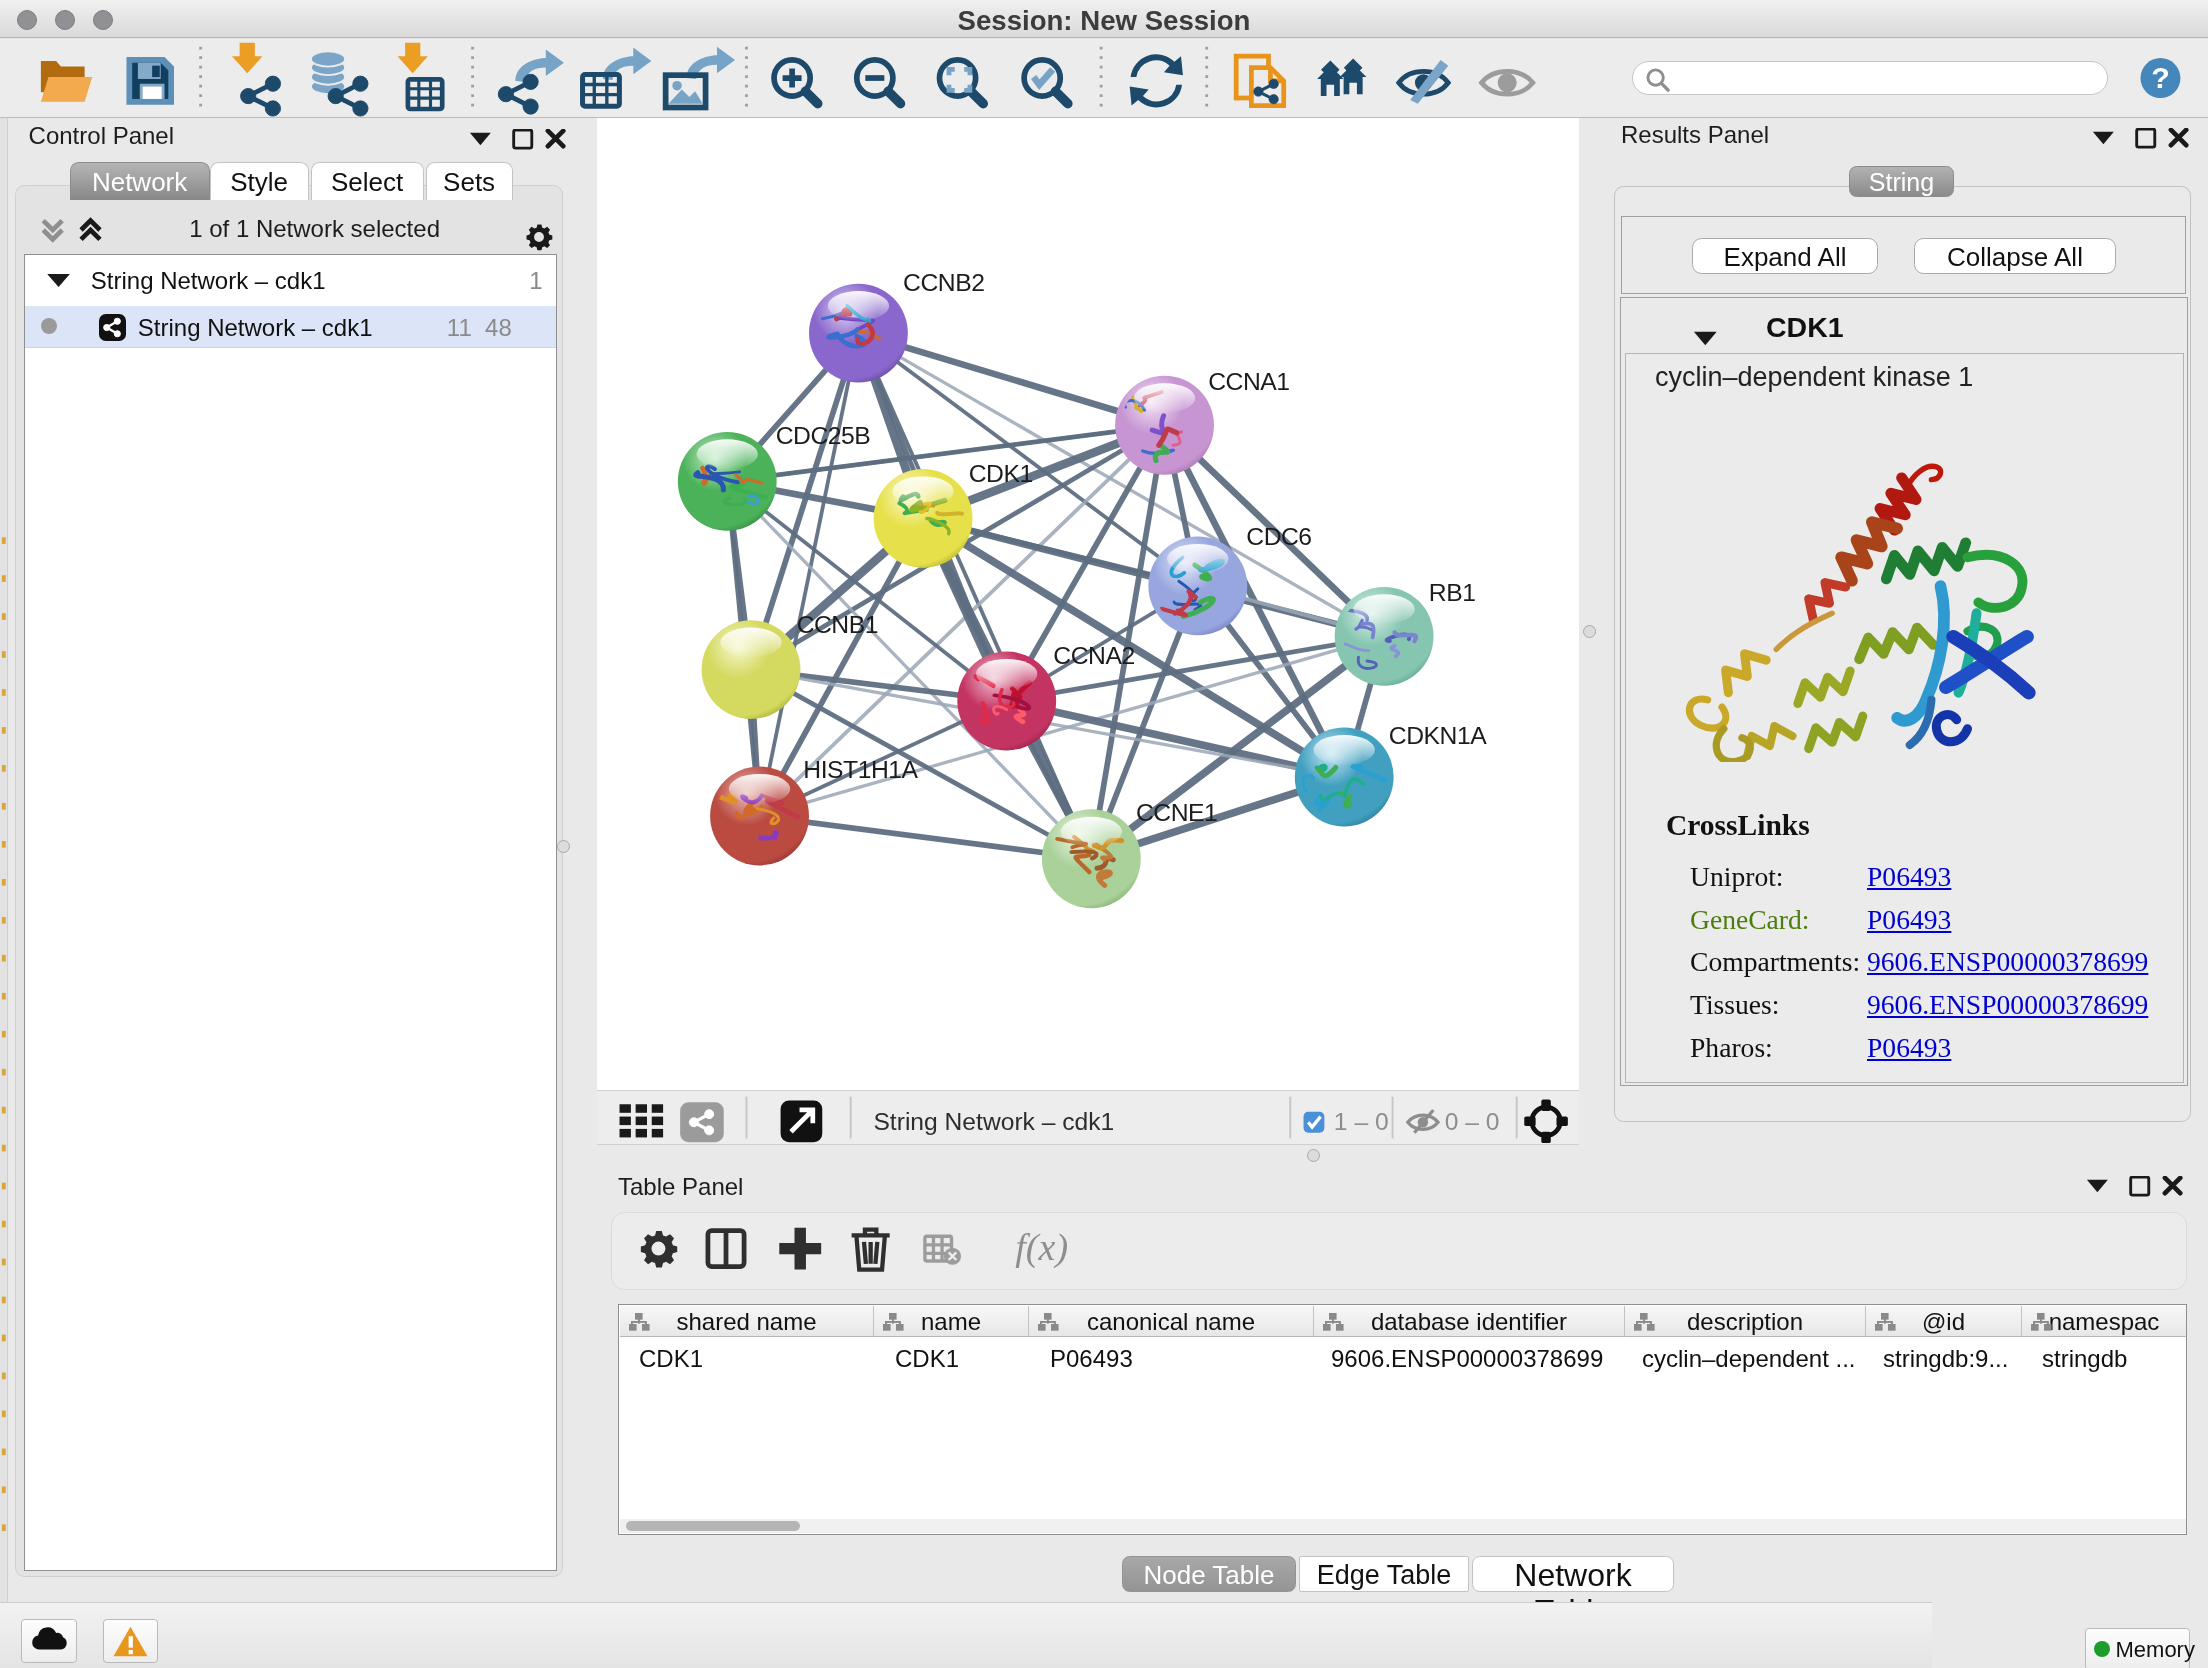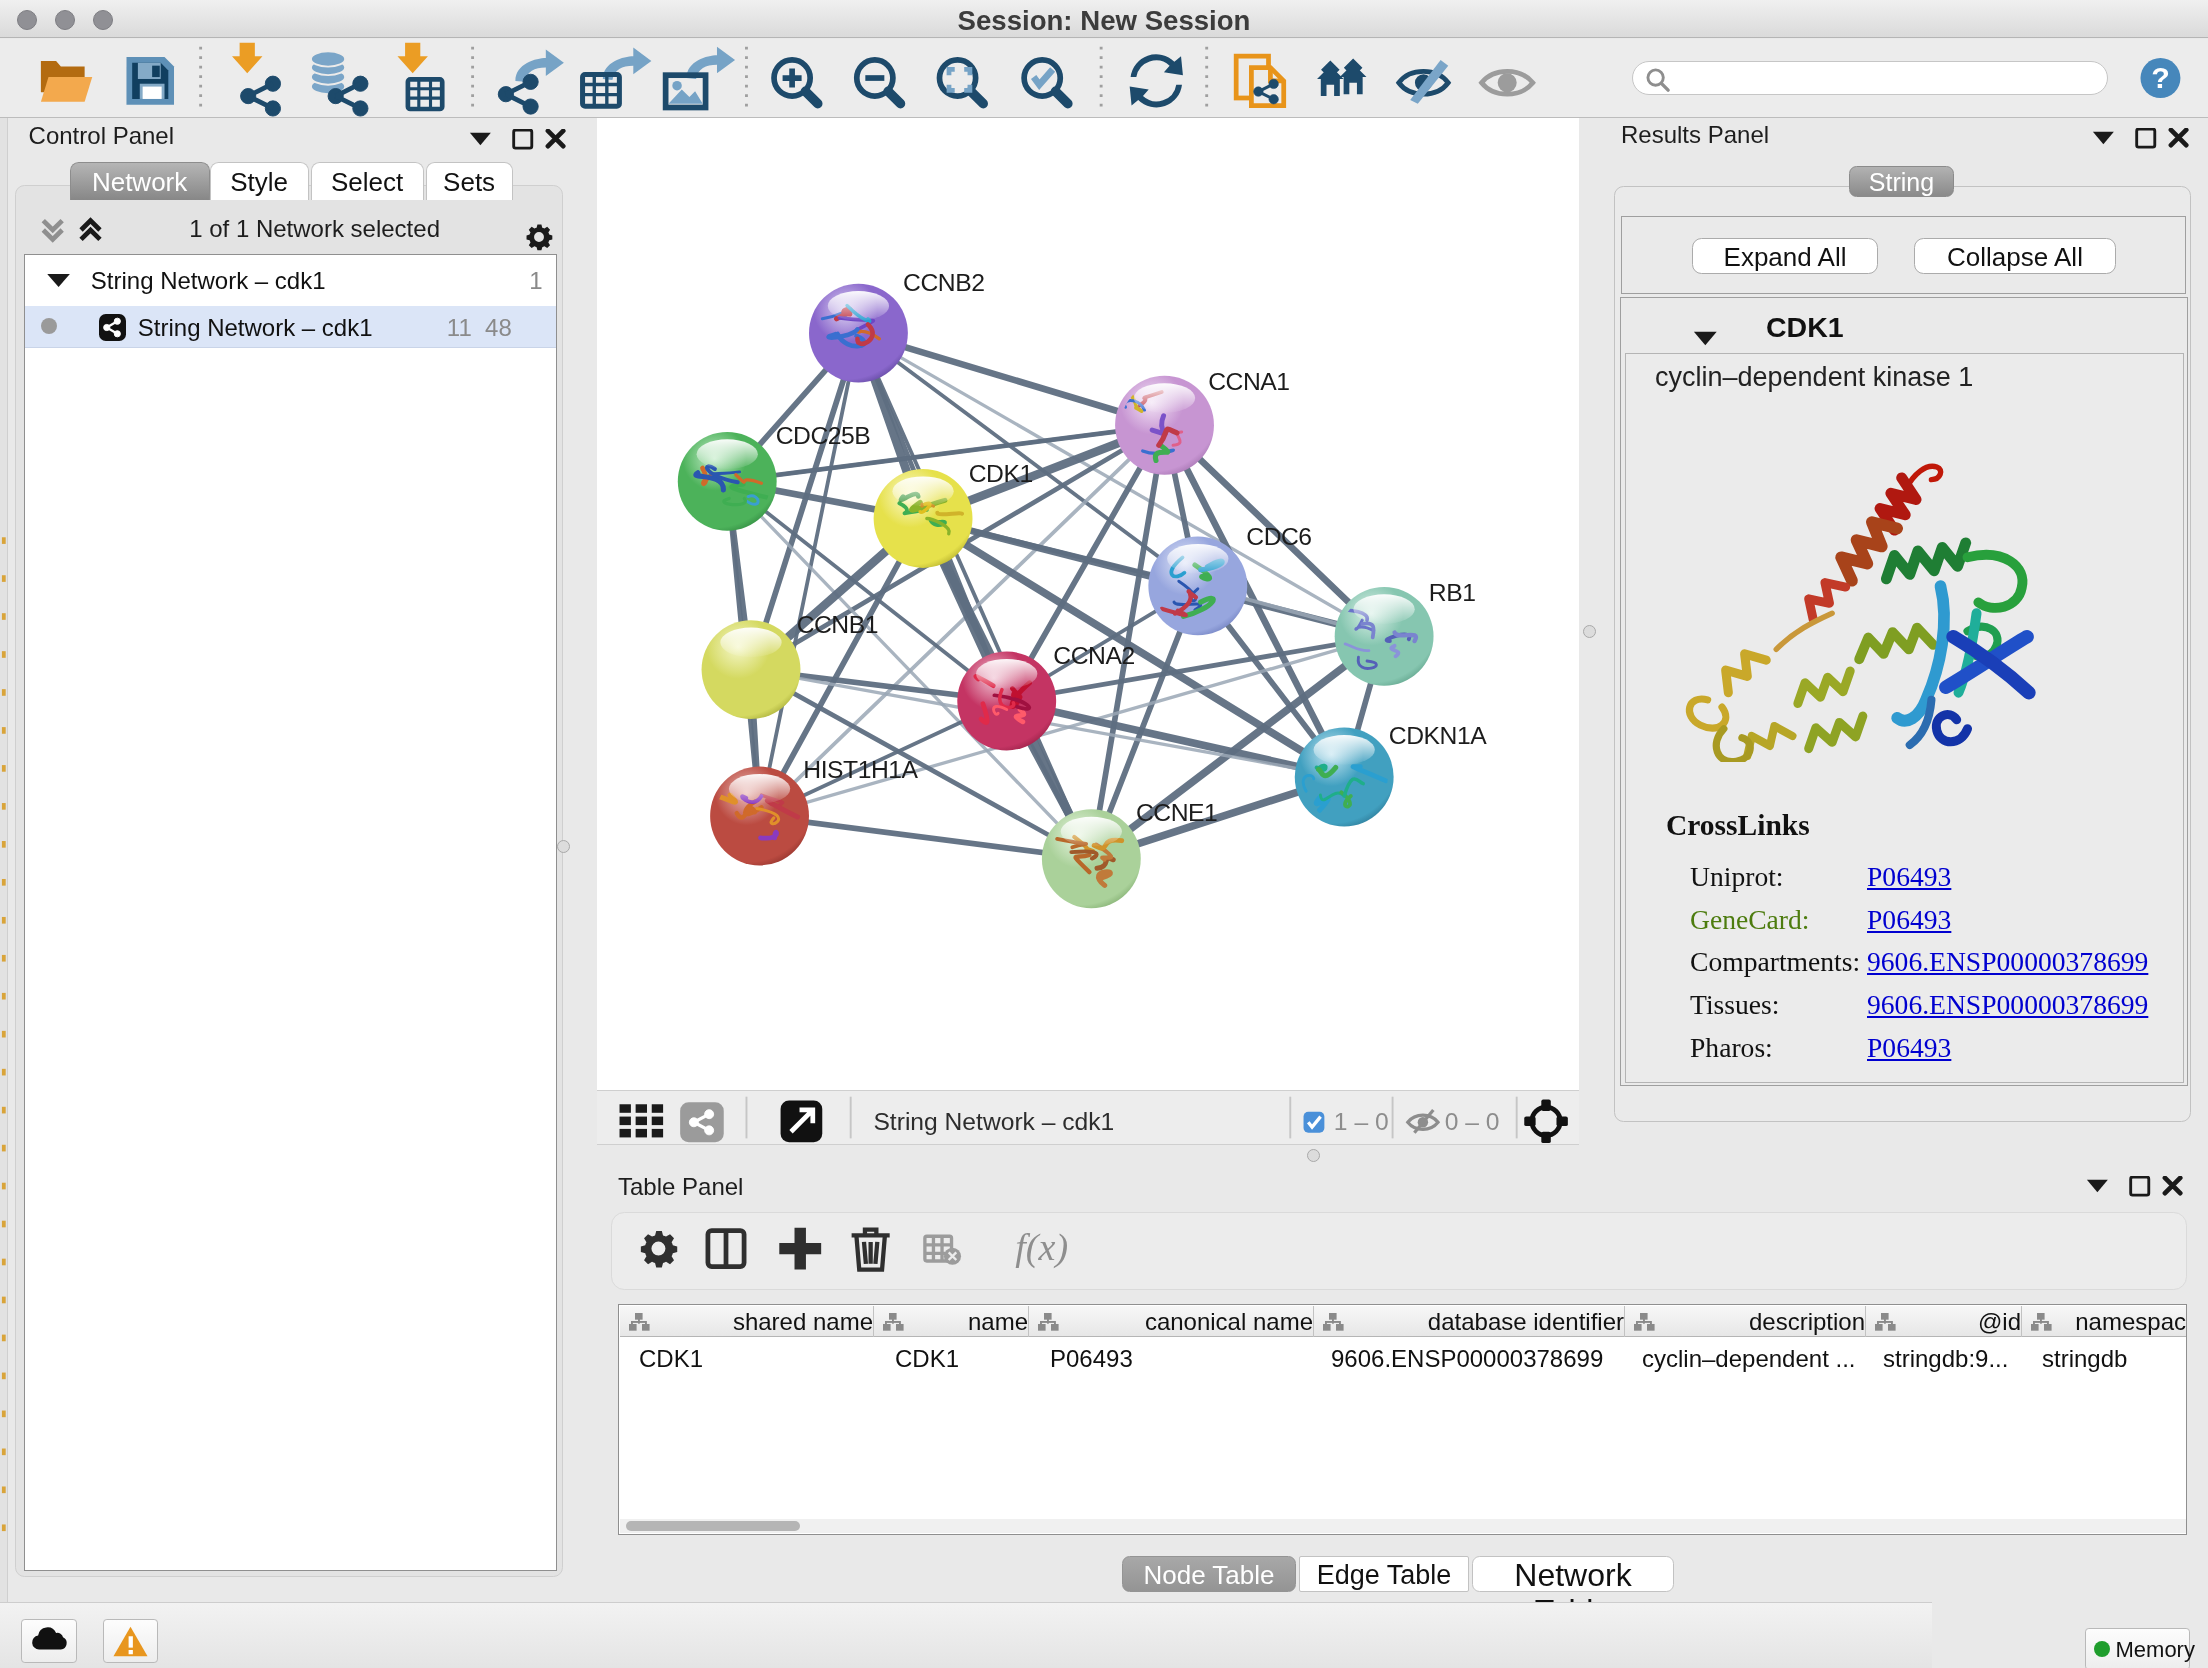--- a/index.html
+++ b/index.html
@@ -44,21 +44,21 @@
 
 
 #tpanel { left:597px; top:1168px; width:1611px; height:430px; }
 
 
 #statusbar { left:0; top:1602px; width:1932px; height:67px;
   background:linear-gradient(#f2f2f2,#e4e4e4); border-top:1px solid #cdcdcd; }
 .sbtn { position:absolute; top:16px; height:44px; background:linear-gradient(#fdfdfd,#ededed);
   border:1px solid #b9b9b9; border-radius:3.8px; }
 a.lnk { color:#0000d0; }
-.hc { position:absolute; top:0; height:31px; border-right:1px solid #c2c2c2; text-align:right; line-height:31px; }
+.hc { position:absolute; top:0; height:31px; border-right:1px solid #c2c2c2; text-align:center; line-height:31px; }
 .hc::before { content:""; position:absolute; left:8.6px; top:6.7px; width:21px; height:18px;
   background:
     linear-gradient(#8a8a8a,#8a8a8a) 6.7px 0/7.6px 6.7px no-repeat,
     linear-gradient(#8a8a8a,#8a8a8a) 0 11.4px/7.6px 6.7px no-repeat,
     linear-gradient(#8a8a8a,#8a8a8a) 13.3px 11.4px/7.6px 6.7px no-repeat,
     linear-gradient(#8a8a8a,#8a8a8a) 9.5px 4.8px/1.9px 6.7px no-repeat,
     linear-gradient(#8a8a8a,#8a8a8a) 2.9px 8.6px/15px 1.9px no-repeat,
     linear-gradient(#8a8a8a,#8a8a8a) 2.9px 8.6px/1.9px 3.8px no-repeat,
     linear-gradient(#8a8a8a,#8a8a8a) 16px 8.6px/1.9px 3.8px no-repeat; }
 </style>

